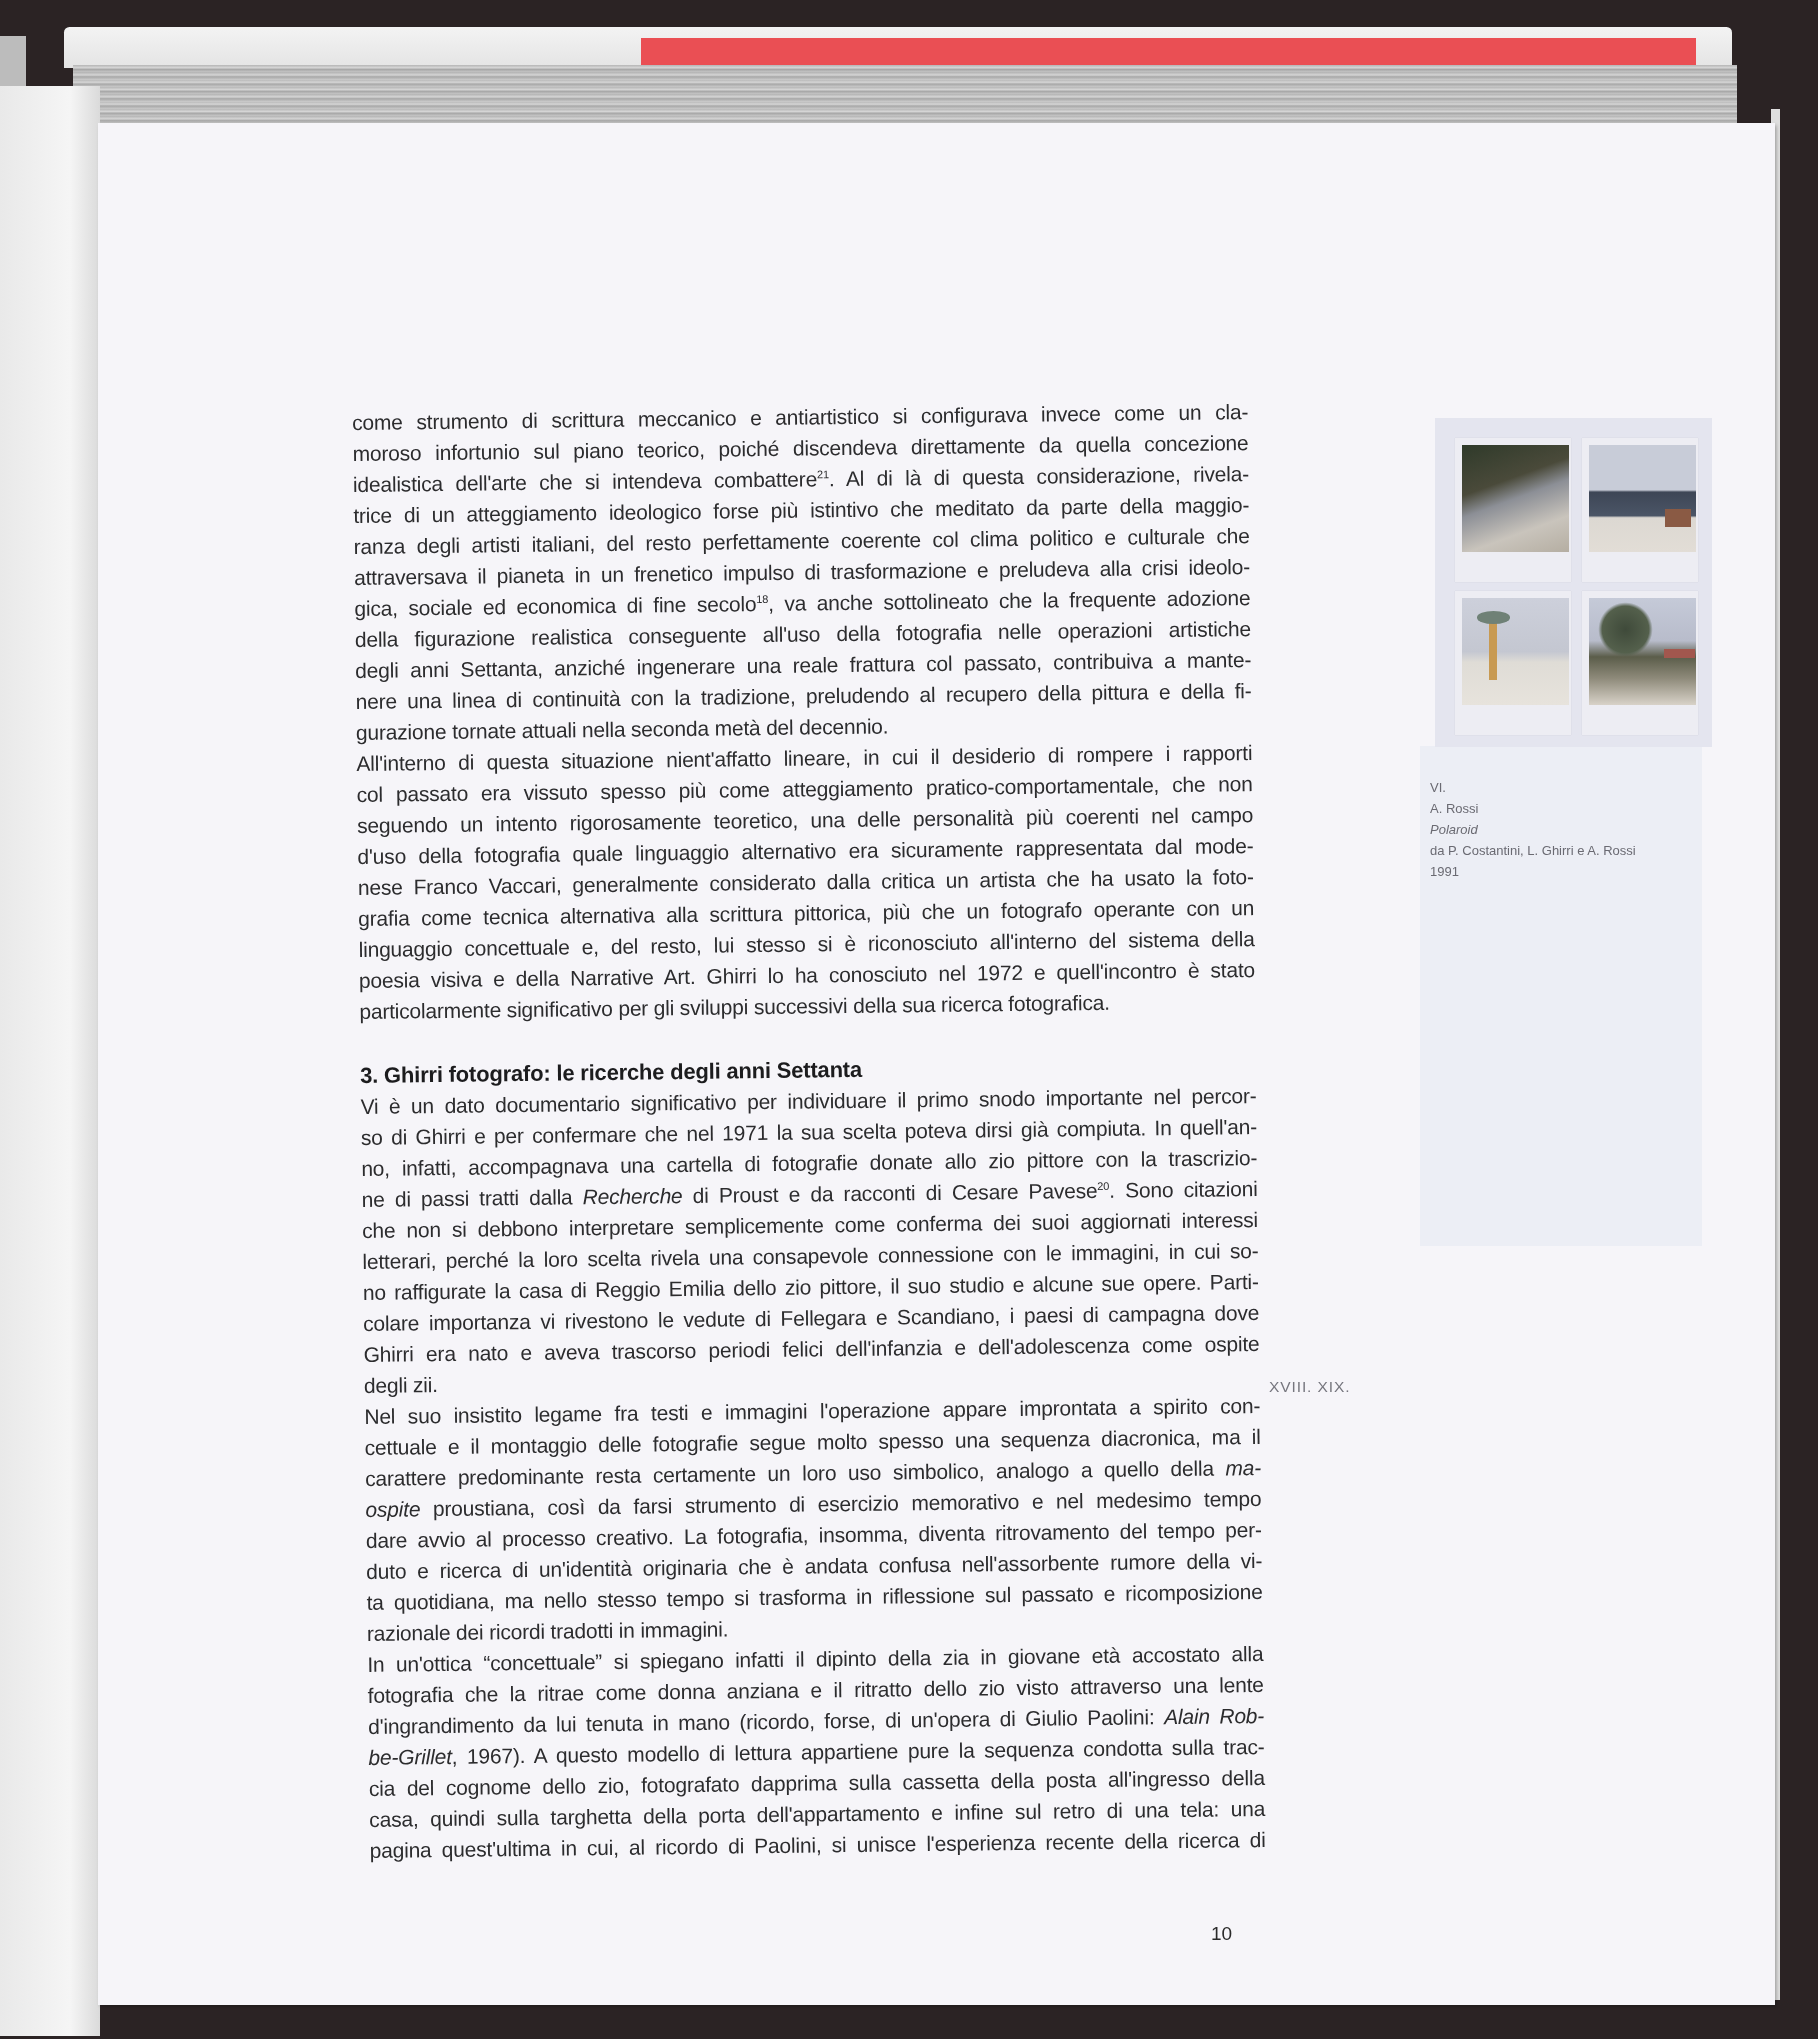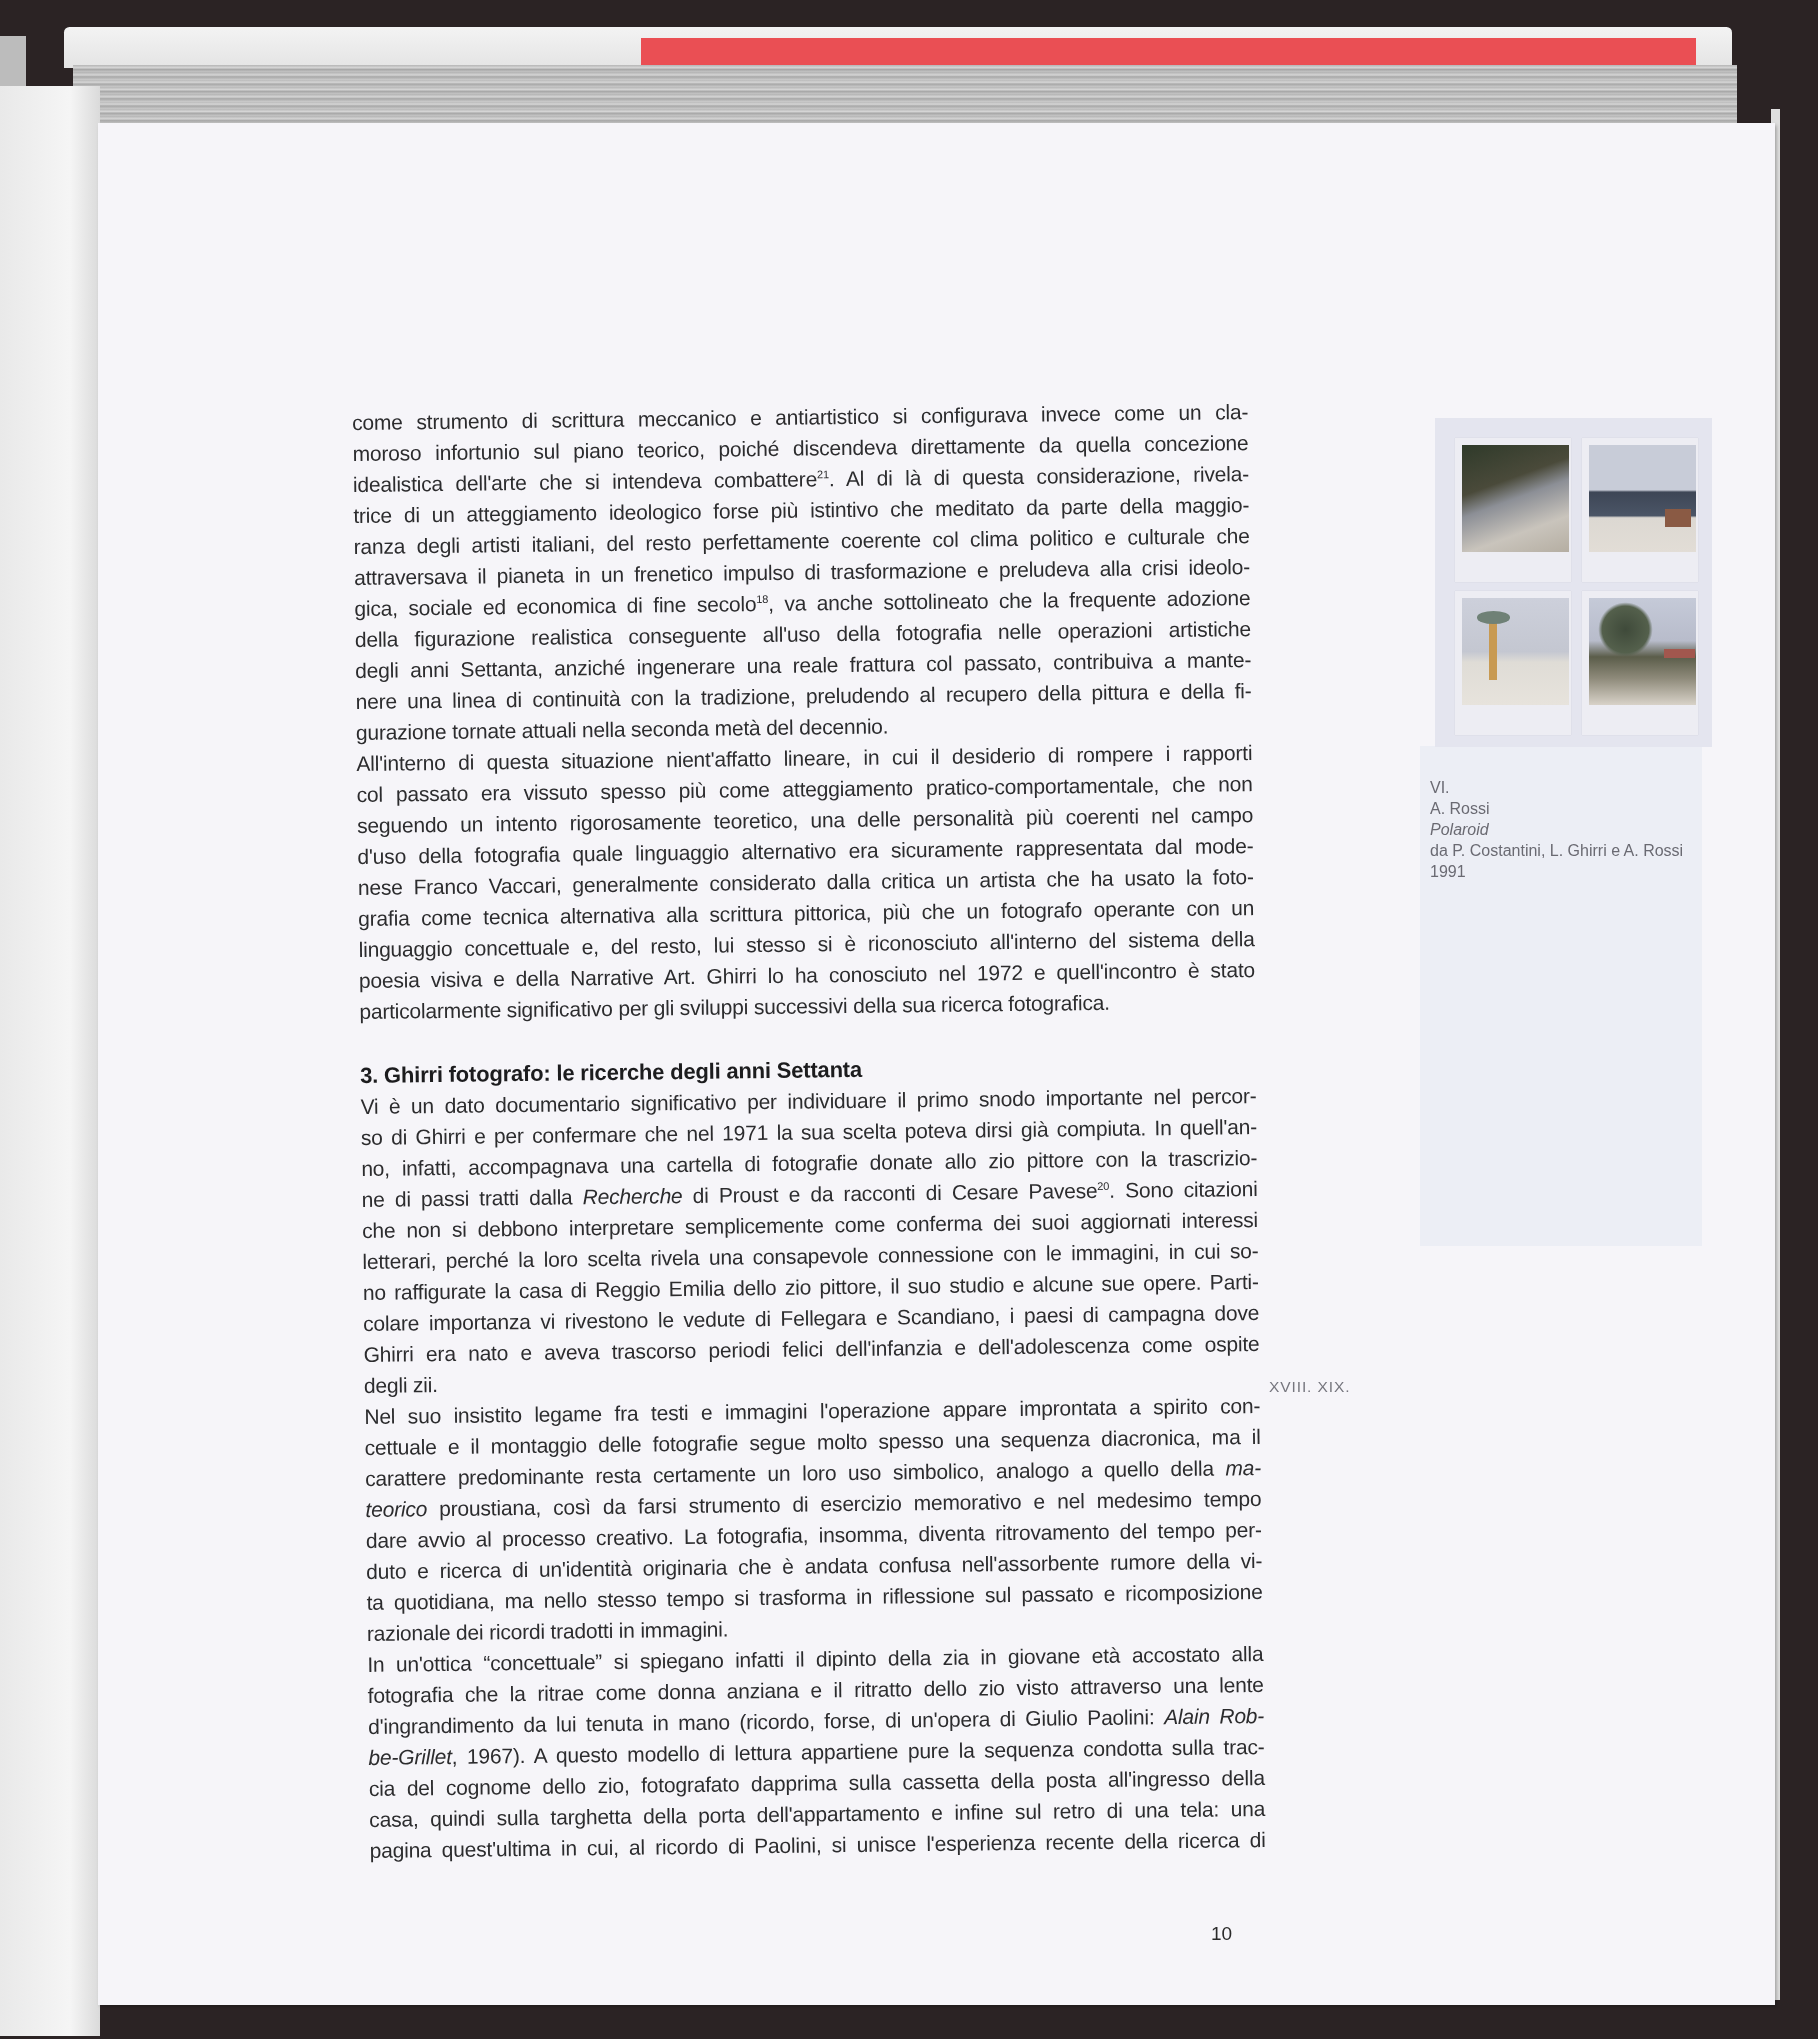--- a/index.html
+++ b/index.html
@@ -63,21 +63,21 @@
       background: #ededf3; box-shadow: 0 0 0.9px rgba(0,0,0,0.15);
     }
     .polaroid .photo {
       position: absolute; left: 7.3px; top: 7.3px; width: 107px; height: 107px;
     }
     .caption-col {
       position: absolute; left: 1420px; top: 746px; width: 282px; height: 500px;
       background: #eceef5;
     }
     .caption {
-      position: absolute; left: 1430px; top: 777px; font-size: 16px;
+      position: absolute; left: 1430px; top: 777px; font-size: 13px;
       line-height: 21px; color: #6a6a72;
     }
     .caption .italic { font-style: italic; }
     .plate-ref {
       position: absolute; left: 1269px; top: 1378px; font-size: 15.5px;
       color: #76767e; letter-spacing: 0.9px;
     }
     .page-number {
       position: absolute; left: 1211px; top: 1923px; font-size: 19px; color: #2a2a2a;
     }
@@ -131,21 +131,21 @@
     <span class="line">letterari, perché la loro scelta rivela una consapevole connessione con le immagini, in cui so-</span>
     <span class="line">no raffigurate la casa di Reggio Emilia dello zio pittore, il suo studio e alcune sue opere. Parti-</span>
     <span class="line">colare importanza vi rivestono le vedute di Fellegara e Scandiano, i paesi di campagna dove</span>
     <span class="line">Ghirri era nato e aveva trascorso periodi felici dell'infanzia e dell'adolescenza come ospite</span>
     <span class="line last">degli zii.</span>
   </p>
   <p>
     <span class="line">Nel suo insistito legame fra testi e immagini l'operazione appare improntata a spirito con-</span>
     <span class="line">cettuale e il montaggio delle fotografie segue molto spesso una sequenza diacronica, ma il</span>
     <span class="line"><span>carattere predominante resta certamente un loro uso simbolico, analogo a quello della </span><i>ma-</i></span>
-    <span class="line"><i>teorico</i><span> proustiana, così da farsi strumento di esercizio memorativo e nel medesimo tempo</span></span>
+    <span class="line"><i>ospite</i><span> proustiana, così da farsi strumento di esercizio memorativo e nel medesimo tempo</span></span>
     <span class="line">dare avvio al processo creativo. La fotografia, insomma, diventa ritrovamento del tempo per-</span>
     <span class="line">duto e ricerca di un'identità originaria che è andata confusa nell'assorbente rumore della vi-</span>
     <span class="line">ta quotidiana, ma nello stesso tempo si trasforma in riflessione sul passato e ricomposizione</span>
     <span class="line last">razionale dei ricordi tradotti in immagini.</span>
   </p>
   <p>
     <span class="line">In un'ottica “concettuale” si spiegano infatti il dipinto della zia in giovane età accostato alla</span>
     <span class="line">fotografia che la ritrae come donna anziana e il ritratto dello zio visto attraverso una lente</span>
     <span class="line"><span>d'ingrandimento da lui tenuta in mano (ricordo, forse, di un'opera di Giulio Paolini: </span><i>Alain Rob-</i></span>
     <span class="line"><i>be-Grillet</i><span>, 1967). A questo modello di lettura appartiene pure la sequenza condotta sulla trac-</span></span>

